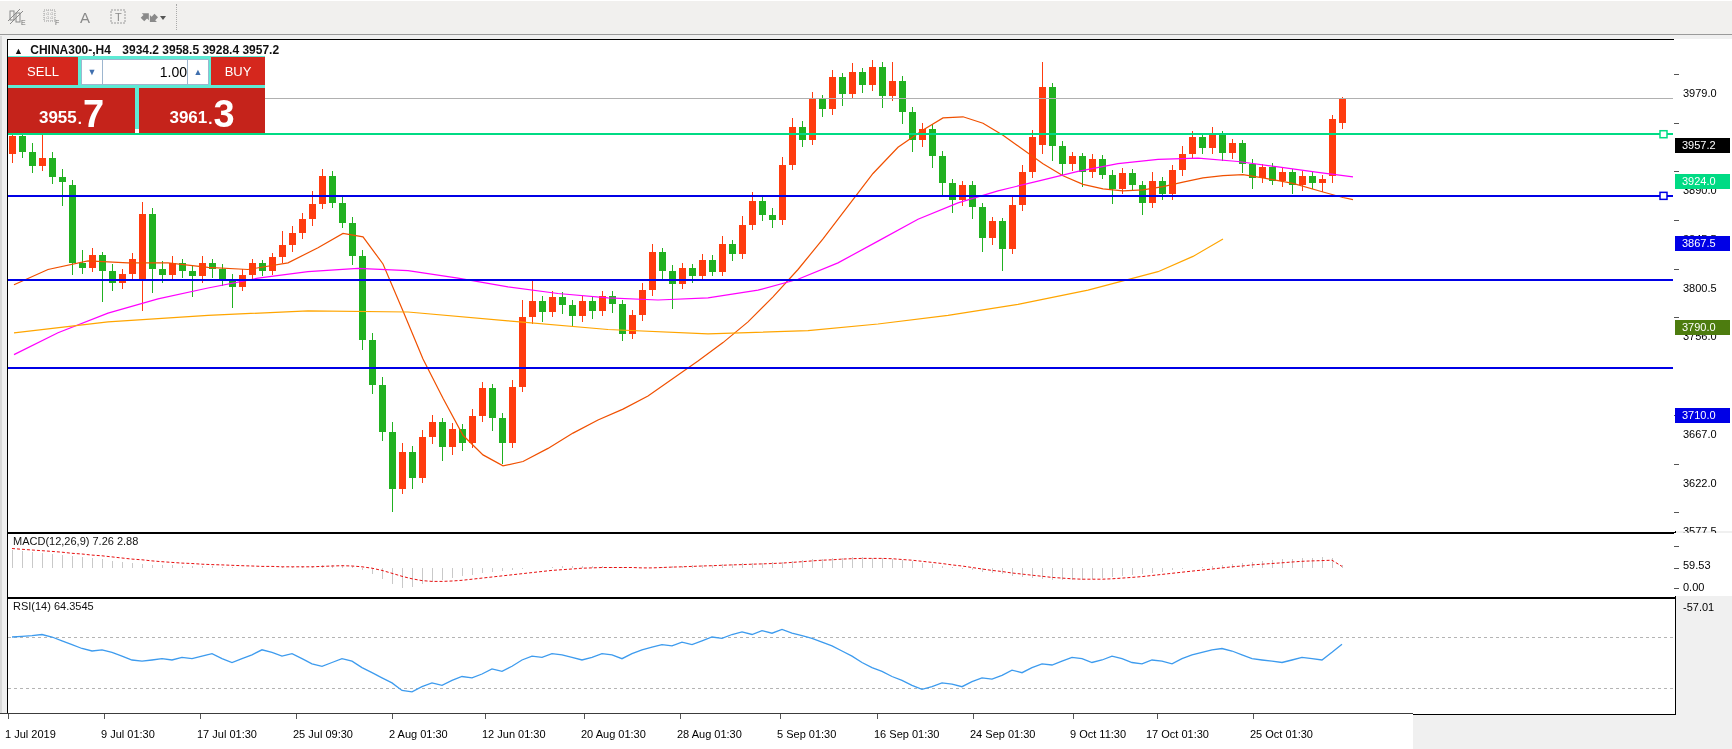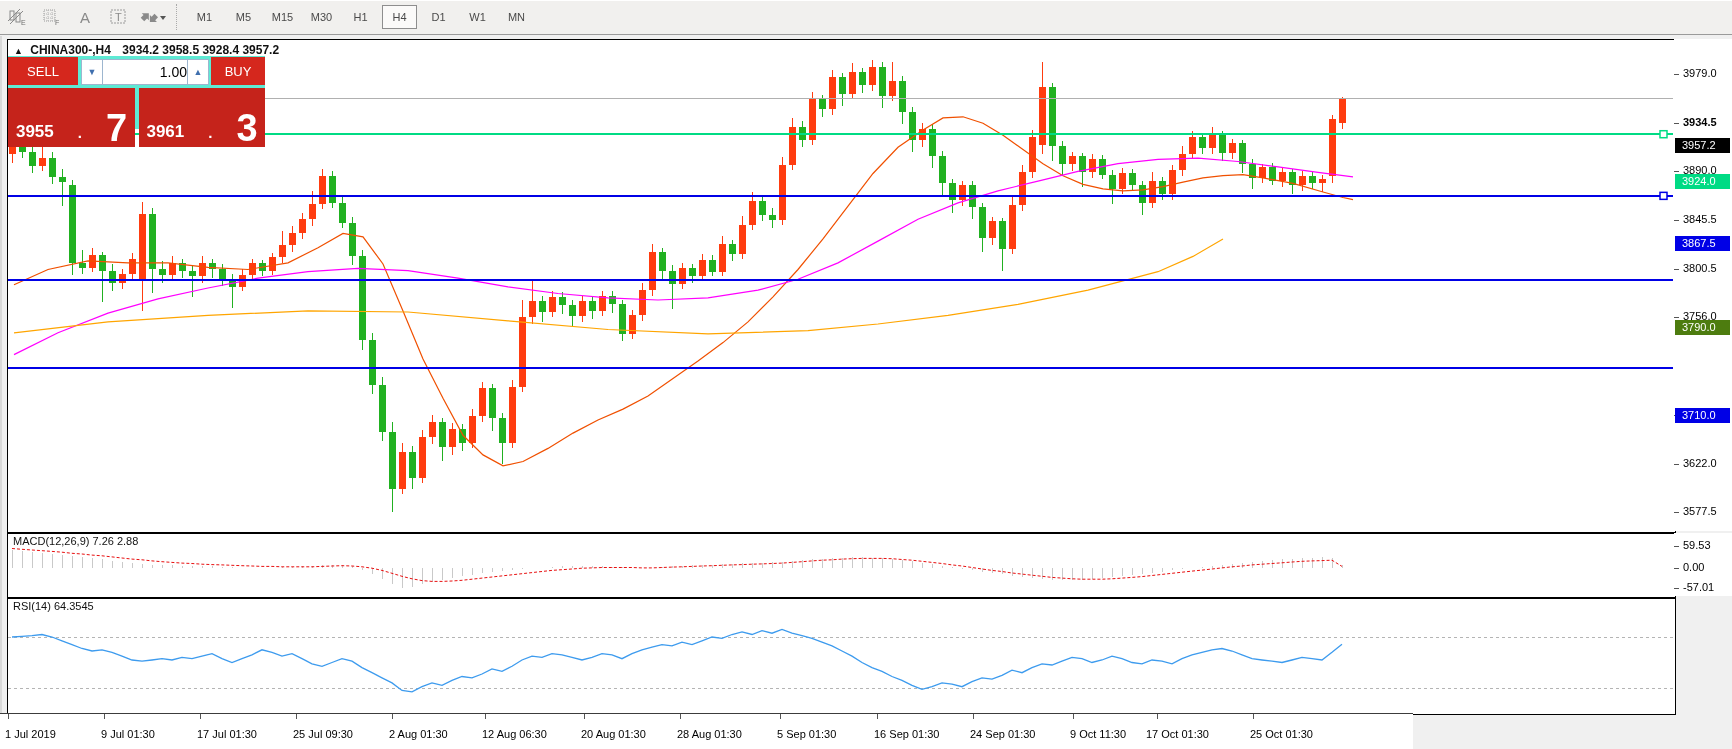--- a/index.html
+++ b/index.html
@@ -25,21 +25,21 @@
 
   .panel-label{position:absolute;left:5px;top:1px;font-size:11px;color:#111;white-space:nowrap;z-index:5;}
   #symbol-header{position:absolute;left:6px;top:3px;font-size:12px;font-weight:700;color:#111;white-space:nowrap;z-index:5;}
   #symbol-header .tri{font-size:9px;margin-right:4px;}
 
   
   .axis-col{position:absolute;left:1674px;width:58px;background:#fff;}
   #axis-main{top:39px;height:492px;}
   #axis-macd{top:533px;height:63px;}
   #axis-rsi{top:598px;height:115px;}
-  .axis-lbl{position:absolute;left:9px;font-size:11px;color:#000;white-space:nowrap;}
+  .axis-lbl{position:absolute;left:9px;font-size:11px;color:#000;white-space:nowrap;margin-top:20px;}
   .axis-tick{position:absolute;left:0;width:5px;height:1px;background:#555;}
   .axis-box{position:absolute;left:1px;width:55px;height:15px;font-size:11px;color:#fff;
             padding-left:7px;line-height:15px;box-sizing:border-box;white-space:nowrap;margin-top:47px;}
 
   
   #date-axis{position:absolute;left:0;top:713px;width:1413px;height:36px;background:#fff;border-top:1px solid #3c3c3c;}
   .date-tick{position:absolute;top:0;width:1px;height:5px;background:#555;}
   .date-lbl{position:absolute;top:14px;font-size:11px;color:#000;white-space:nowrap;}
 
   
@@ -47,22 +47,22 @@
   .tw-btn{position:absolute;top:1px;height:28px;background:#d5271d;color:#fff;font-size:13px;
           display:flex;align-items:center;justify-content:center;}
   #sell-btn{left:0;width:70px;}
   #buy-btn{left:203px;width:54px;}
   .tw-spin{position:absolute;top:3px;width:20px;height:24px;background:#fff;border:1px solid #9db6cf;
            color:#3f6fae;font-size:9px;display:flex;align-items:center;justify-content:center;}
   #spin-down{left:73px;}
   #spin-up{left:179px;}
   #vol-input{position:absolute;left:94px;top:3px;width:84px;height:24px;border:1px solid #9db6cf;
              font-size:14px;color:#000;display:flex;align-items:center;justify-content:flex-end;padding-right:5px;background:#fff;}
-  .tw-quote{position:absolute;top:32px;height:59px;background:#c5231b;color:#fff;
-            display:flex;align-items:flex-end;justify-content:center;padding-bottom:4px;box-sizing:border-box;gap:23px;}
+  .tw-quote{position:absolute;top:32px;height:45px;background:#c5231b;color:#fff;
+            display:flex;align-items:flex-end;justify-content:center;padding-bottom:4px;box-sizing:border-box;}
   #sell-quote{left:0;width:127px;}
   #buy-quote{left:131px;width:126px;}
   .q-int{font-size:17px;font-weight:700;line-height:1;margin-bottom:3px;}
   .q-dot{font-size:15px;font-weight:700;line-height:1;margin:0 1px 3px 1px;}
   .q-frac{font-size:38px;font-weight:700;line-height:0.8;}
 </style>
 </head>
 <body>
 
 <div id="app">
@@ -91,31 +91,20 @@
       </svg>
     </div>
     <div class="tb-icon">
       <svg width="26" height="18">
         <path d="M6 4 L11 9 L8.5 9 L8.5 13 L3.5 13 L3.5 9 L1 9 Z" fill="#8a8a8a" transform="rotate(45 6 8)"></path>
         <path d="M19 14 L14 9 L16.5 9 L16.5 5 L21.5 5 L21.5 9 L24 9 Z" fill="#8a8a8a" transform="translate(-5 0) rotate(45 17 9)"></path>
         <path d="M20 8 l6 0 l-3 4 z" fill="#555"></path>
       </svg>
     </div>
     <div class="tb-sep"></div>
-    <div id="tf-group" style="display:flex;">
-        <div class="tf-btn">M1</div>
-        <div class="tf-btn">M5</div>
-        <div class="tf-btn">M15</div>
-        <div class="tf-btn">M30</div>
-        <div class="tf-btn">H1</div>
-        <div class="tf-btn active">H4</div>
-        <div class="tf-btn">D1</div>
-        <div class="tf-btn">W1</div>
-        <div class="tf-btn">MN</div>
-      </div>
   </div>
 
   <div class="left-edge"></div>
 
   <div class="panel" id="main-panel">
     <div id="symbol-header">
       <span class="tri">▲</span>
       <span>CHINA300-,H4</span>
       <span style="margin-left:8px;font-weight:700;">3934.2 3958.5 3928.4 3957.2</span>
     </div>
@@ -612,21 +601,21 @@
       <div class="date-lbl" style="left: 5px;">1 Jul 2019</div>
       <div class="date-tick" style="left: 104px;"></div>
       <div class="date-lbl" style="left: 101px;">9 Jul 01:30</div>
       <div class="date-tick" style="left: 200px;"></div>
       <div class="date-lbl" style="left: 197px;">17 Jul 01:30</div>
       <div class="date-tick" style="left: 296px;"></div>
       <div class="date-lbl" style="left: 293px;">25 Jul 09:30</div>
       <div class="date-tick" style="left: 392px;"></div>
       <div class="date-lbl" style="left: 389px;">2 Aug 01:30</div>
       <div class="date-tick" style="left: 485px;"></div>
-      <div class="date-lbl" style="left: 482px;">12 Aug 06:30</div>
+      <div class="date-lbl" style="left: 482px;">12 Jun 01:30</div>
       <div class="date-tick" style="left: 584px;"></div>
       <div class="date-lbl" style="left: 581px;">20 Aug 01:30</div>
       <div class="date-tick" style="left: 680px;"></div>
       <div class="date-lbl" style="left: 677px;">28 Aug 01:30</div>
       <div class="date-tick" style="left: 780px;"></div>
       <div class="date-lbl" style="left: 777px;">5 Sep 01:30</div>
       <div class="date-tick" style="left: 877px;"></div>
       <div class="date-lbl" style="left: 874px;">16 Sep 01:30</div>
       <div class="date-tick" style="left: 973px;"></div>
       <div class="date-lbl" style="left: 970px;">24 Sep 01:30</div>

